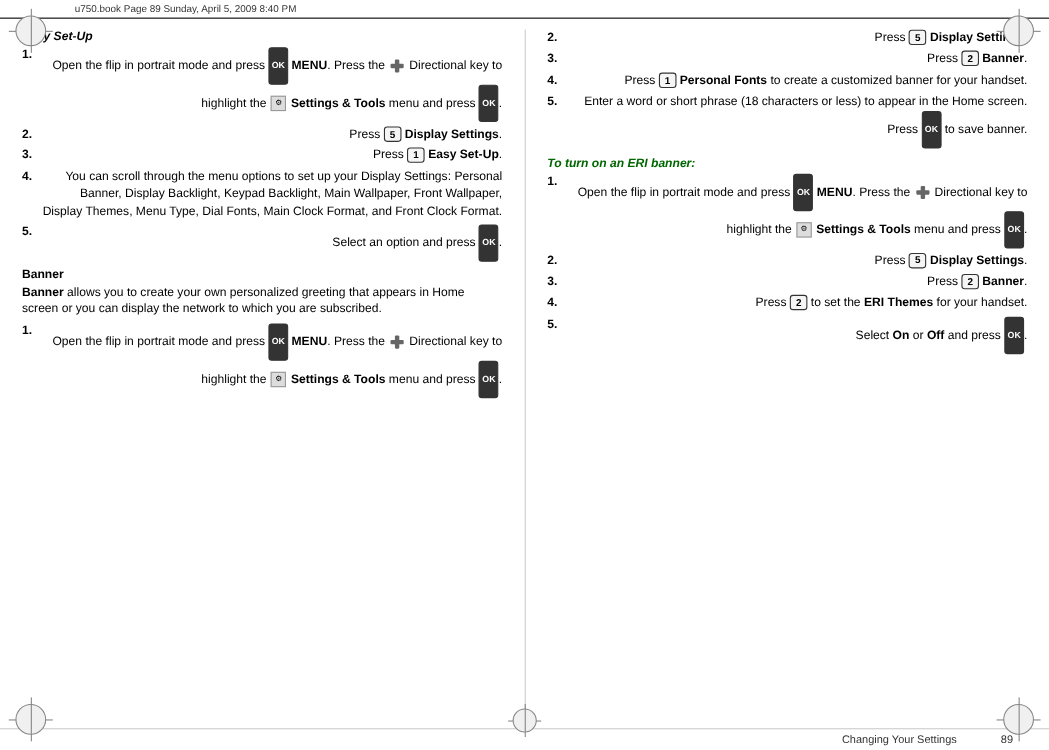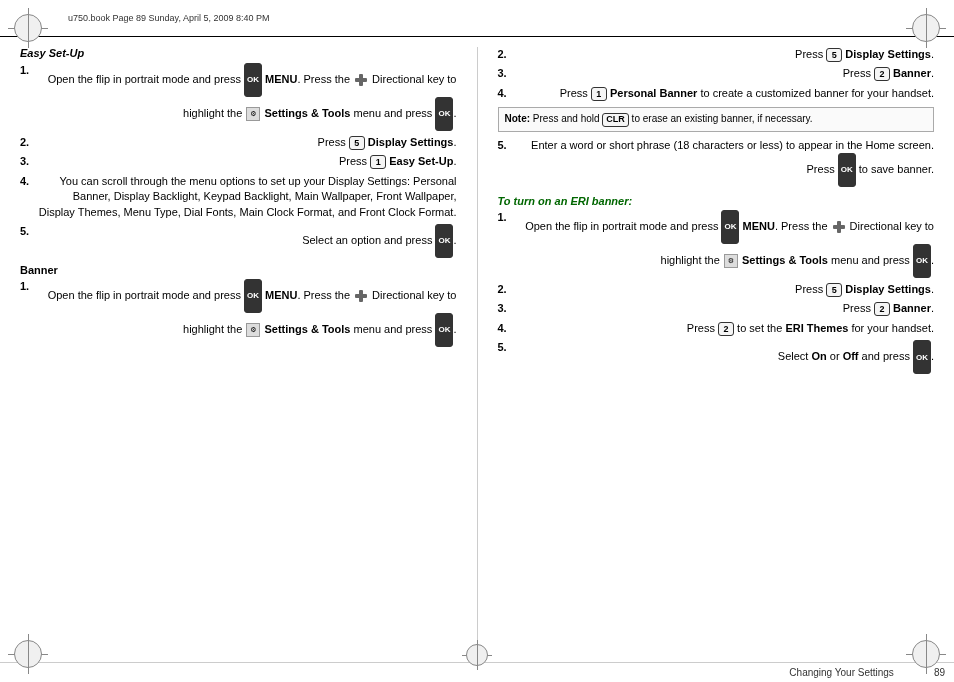--- a/index.html
+++ b/index.html
@@ -20,21 +20,21 @@
       height: 682px;
       background: #fff;
       position: relative;
       display: flex;
       flex-direction: column;
     }
 
     
     .top-bar {
       border-bottom: 1px solid #000;
-      padding: 13px 18px;
+      padding: 3px 18px;
       font-size: 9px;
       color: #333;
       display: flex;
       align-items: center;
     }
 
     
     .corner-tl, .corner-tr, .corner-bl, .corner-br {
       position: absolute;
       width: 40px;
@@ -253,21 +253,21 @@
       font-size: 11px;
       line-height: 1.4;
       margin-bottom: 4px;
     }
 
     
     .bottom-bar {
       display: flex;
       align-items: center;
       justify-content: flex-end;
-      padding: 4px 9px;
+      padding: 4px 33px;
       font-size: 10px;
       color: #333;
       border-top: 1px solid #ccc;
     }
 
     .bottom-cross-mark {
       width: 30px;
       height: 30px;
       position: relative;
     }
@@ -370,20 +370,23 @@
             <span class="step-content">
               Select an option and press <span class="key-btn-ok">OK</span>.
             </span>
           </li>
 
         </ol>
       </div>
 
       <div style="margin-top: 6px;">
         <div class="subsection-title">Banner</div>
+        <p class="para-text">
+          <b>Banner</b> allows you to create your own personalized greeting that appears in Home screen or you can display the network to which you are subscribed.
+        </p>
 
 
         <ol class="step-list">
           <li class="step-item">
             <span class="step-num">1.</span>
             <span class="step-content">
               Open the flip in portrait mode and press
               <span class="key-btn-ok">OK</span>
               <b>MENU</b>. Press the
               <span class="nav-cross icon-nav"></span>
@@ -412,30 +415,26 @@
         <li class="step-item">
           <span class="step-num">3.</span>
           <span class="step-content">
             Press <span class="key-btn">2</span> <b>Banner</b>.
           </span>
         </li>
 
         <li class="step-item">
           <span class="step-num">4.</span>
           <span class="step-content">
-            Press <span class="key-btn">1</span> <b>Personal Banner</b> to create a customized banner for your handset.
+            Press <span class="key-btn">1</span> <b>Personal Fonts</b> to create a customized banner for your handset.
           </span>
         </li>
 
       </ol>
 
-      <div class="note-box">
-        <span class="note-label">Note:</span>
-        <span> Press and hold <span class="key-btn">CLR</span> to erase an existing banner, if necessary.</span>
-      </div>
 
       <div class="step-item" style="margin-top: 4px;">
         <span class="step-num">5.</span>
         <span class="step-content">
           Enter a word or short phrase (18 characters or less) to appear in the Home screen. Press <span class="key-btn-ok">OK</span> to save banner.
         </span>
       </div>
 
       <div style="margin-top: 8px;">
         <div class="subsection-italic">To turn on an ERI banner:</div>

